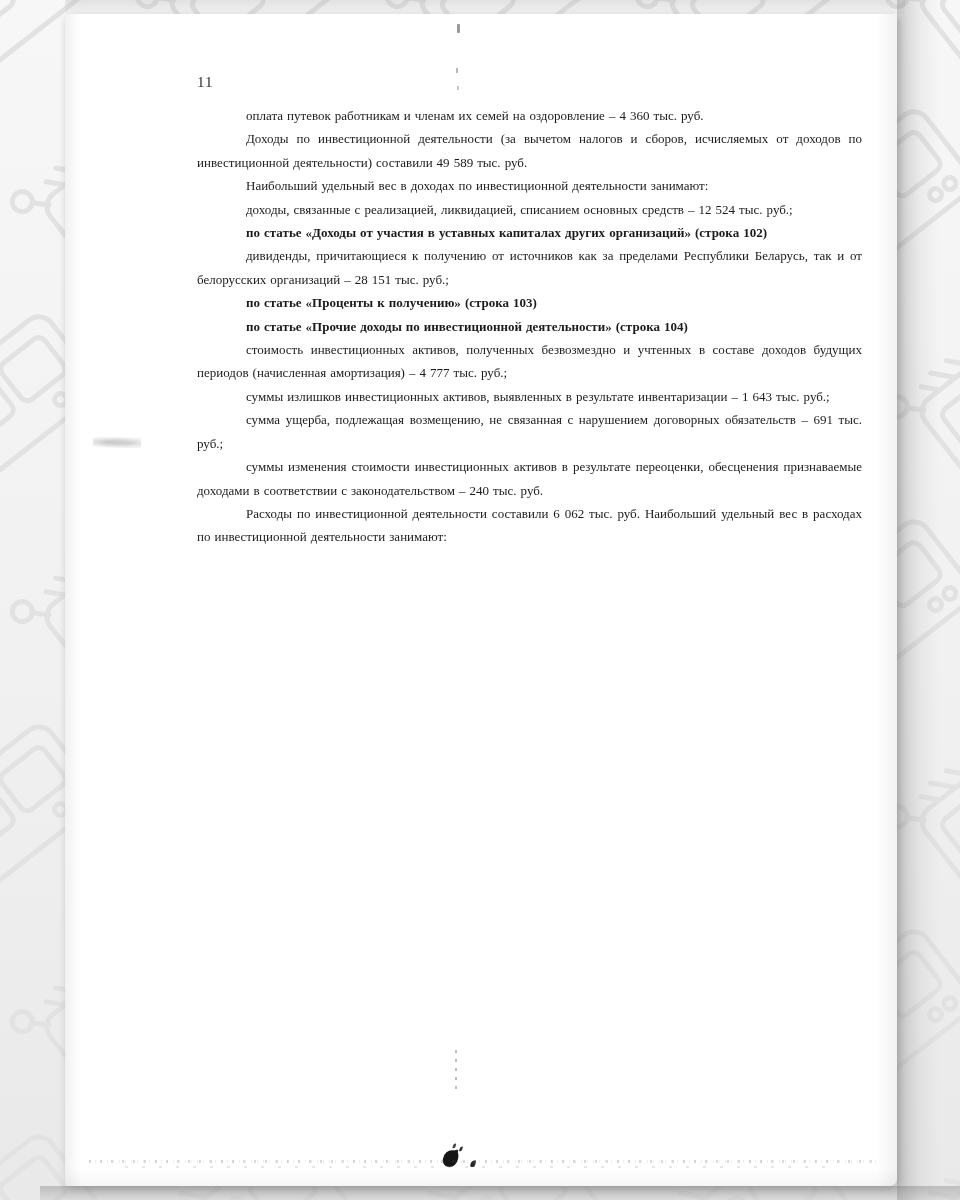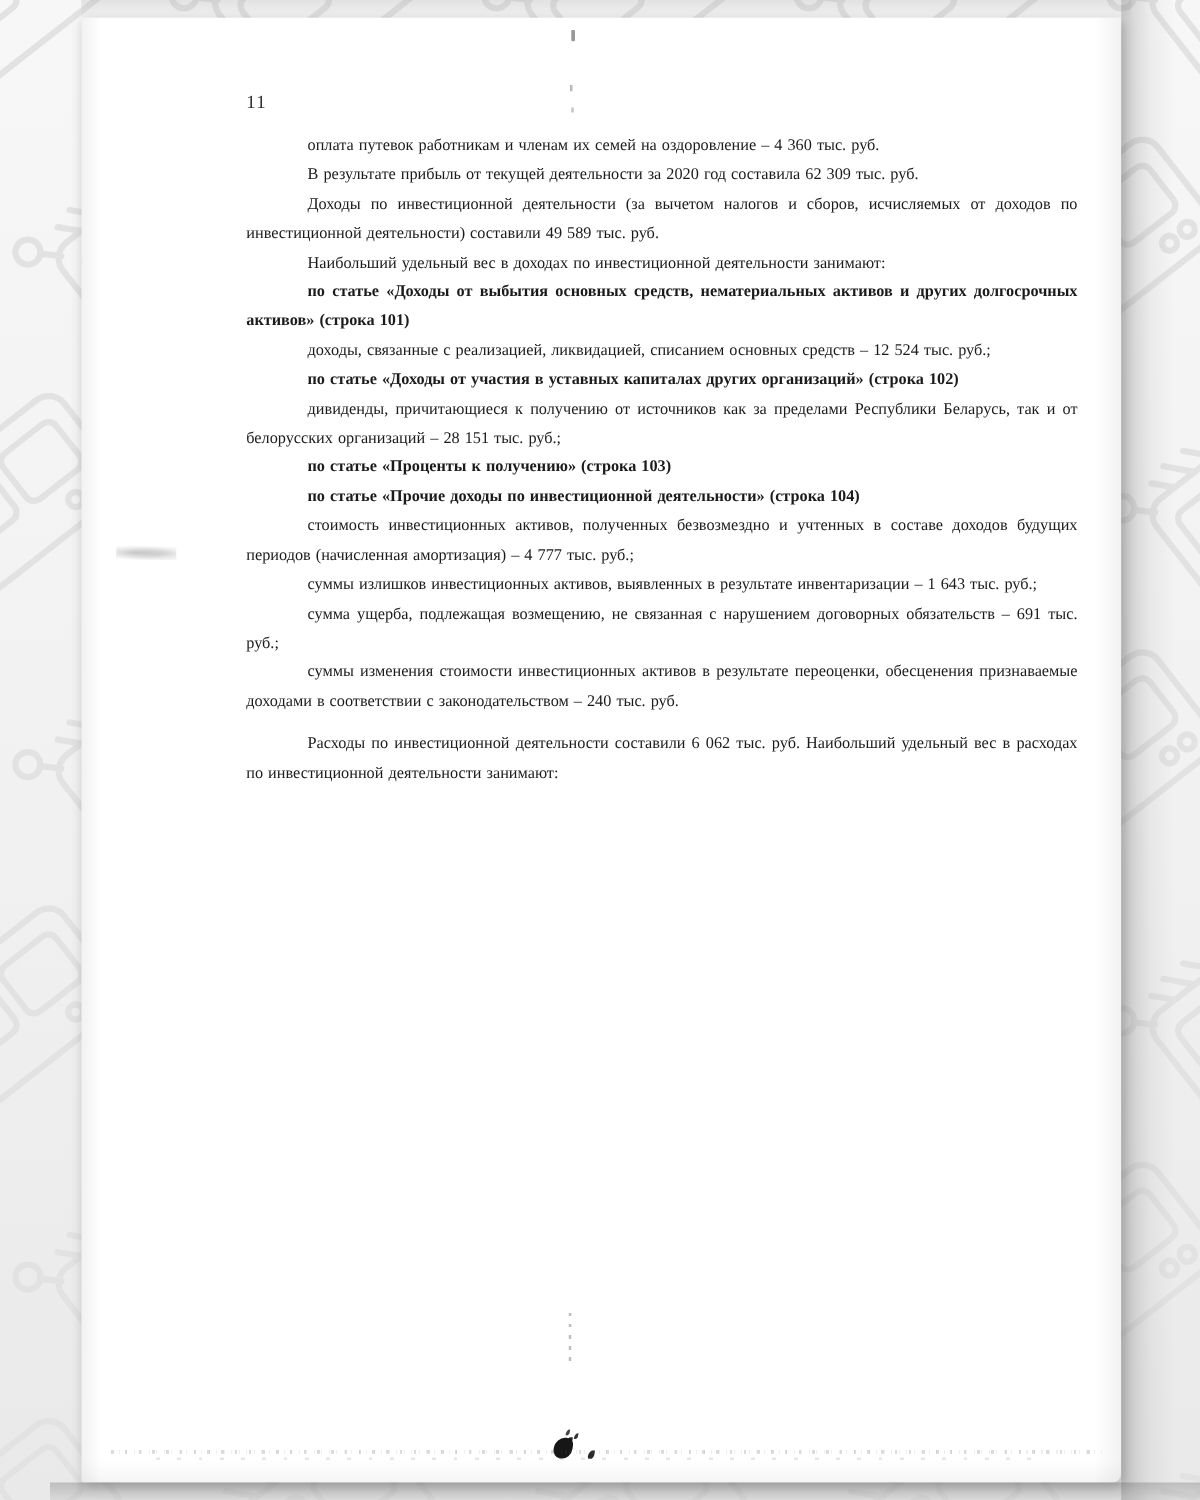--- a/index.html
+++ b/index.html
@@ -48,21 +48,21 @@
     text-align:left;
     font-size:15px; color:#2e2e2e; letter-spacing:1px;
   }
   .content {
     position:absolute; top:90px; left:132px; width:665px;
     font-size:13px; line-height:23.4px; color:#1b1b1b;
     text-align:justify;
   }
   .para { text-indent:49px; word-spacing:0.06em; }
   .para.bold { font-weight:bold; }
-  .para.spaced { margin-top:10px; }
+  .para.spaced { }
   
   .artifact { position:absolute; z-index:4; }
   .speck-top-a { left:392px; top:10px; width:3px; height:9px; background:rgba(70,70,70,0.55); border-radius:1px; }
   .speck-top-b { left:391px; top:54px; width:2px; height:5px; background:rgba(100,100,100,0.45); }
   .speck-top-c { left:392px; top:72px; width:2px; height:4px; background:rgba(110,110,110,0.4); }
   .smudge-left {
     left:28px; top:422px; width:48px; height:12px;
     background: radial-gradient(ellipse at 30% 50%, rgba(120,120,120,0.35), rgba(150,150,150,0) 70%),
                 radial-gradient(ellipse at 75% 60%, rgba(130,130,130,0.3), rgba(150,150,150,0) 65%);
     filter: blur(0.4px);
@@ -486,24 +486,22 @@
   <div class="shade-right"></div>
   <div class="shade-bottom"></div>
   <div class="shade-top"></div>
 
   <div class="page">
 
     <div class="page-number">11</div>
 
     <div class="content">
       <p class="para">оплата путевок работникам и членам их семей на оздоровление – 4 360 тыс. руб.</p>
-      <p class="para">В результате прибыль от текущей деятельности за 2020 год составила 62 309 тыс. руб.</p>
       <p class="para">Доходы по инвестиционной деятельности (за вычетом налогов и сборов, исчисляемых от доходов по инвестиционной деятельности) составили 49 589 тыс. руб.</p>
       <p class="para">Наибольший удельный вес в доходах по инвестиционной деятельности занимают:</p>
-      <p class="para bold">по статье «Доходы от выбытия основных средств, нематериальных активов и других долгосрочных активов» (строка 101)</p>
       <p class="para">доходы, связанные с реализацией, ликвидацией, списанием основных средств – 12 524 тыс. руб.;</p>
       <p class="para bold">по статье «Доходы от участия в уставных капиталах других организаций» (строка 102)</p>
       <p class="para">дивиденды, причитающиеся к получению от источников как за пределами Республики Беларусь, так и от белорусских организаций – 28 151 тыс. руб.;</p>
       <p class="para bold">по статье «Проценты к получению» (строка 103)</p>
       <p class="para bold">по статье «Прочие доходы по инвестиционной деятельности» (строка 104)</p>
       <p class="para">стоимость инвестиционных активов, полученных безвозмездно и учтенных в составе доходов будущих периодов (начисленная амортизация) – 4 777 тыс. руб.;</p>
       <p class="para">суммы излишков инвестиционных активов, выявленных в результате инвентаризации – 1 643 тыс. руб.;</p>
       <p class="para">сумма ущерба, подлежащая возмещению, не связанная с нарушением договорных обязательств – 691 тыс. руб.;</p>
       <p class="para">суммы изменения стоимости инвестиционных активов в результате переоценки, обесценения признаваемые доходами в соответствии с законодательством – 240 тыс. руб.</p>
       <p class="para spaced">Расходы по инвестиционной деятельности составили 6 062 тыс. руб. Наибольший удельный вес в расходах по инвестиционной деятельности занимают:</p>

